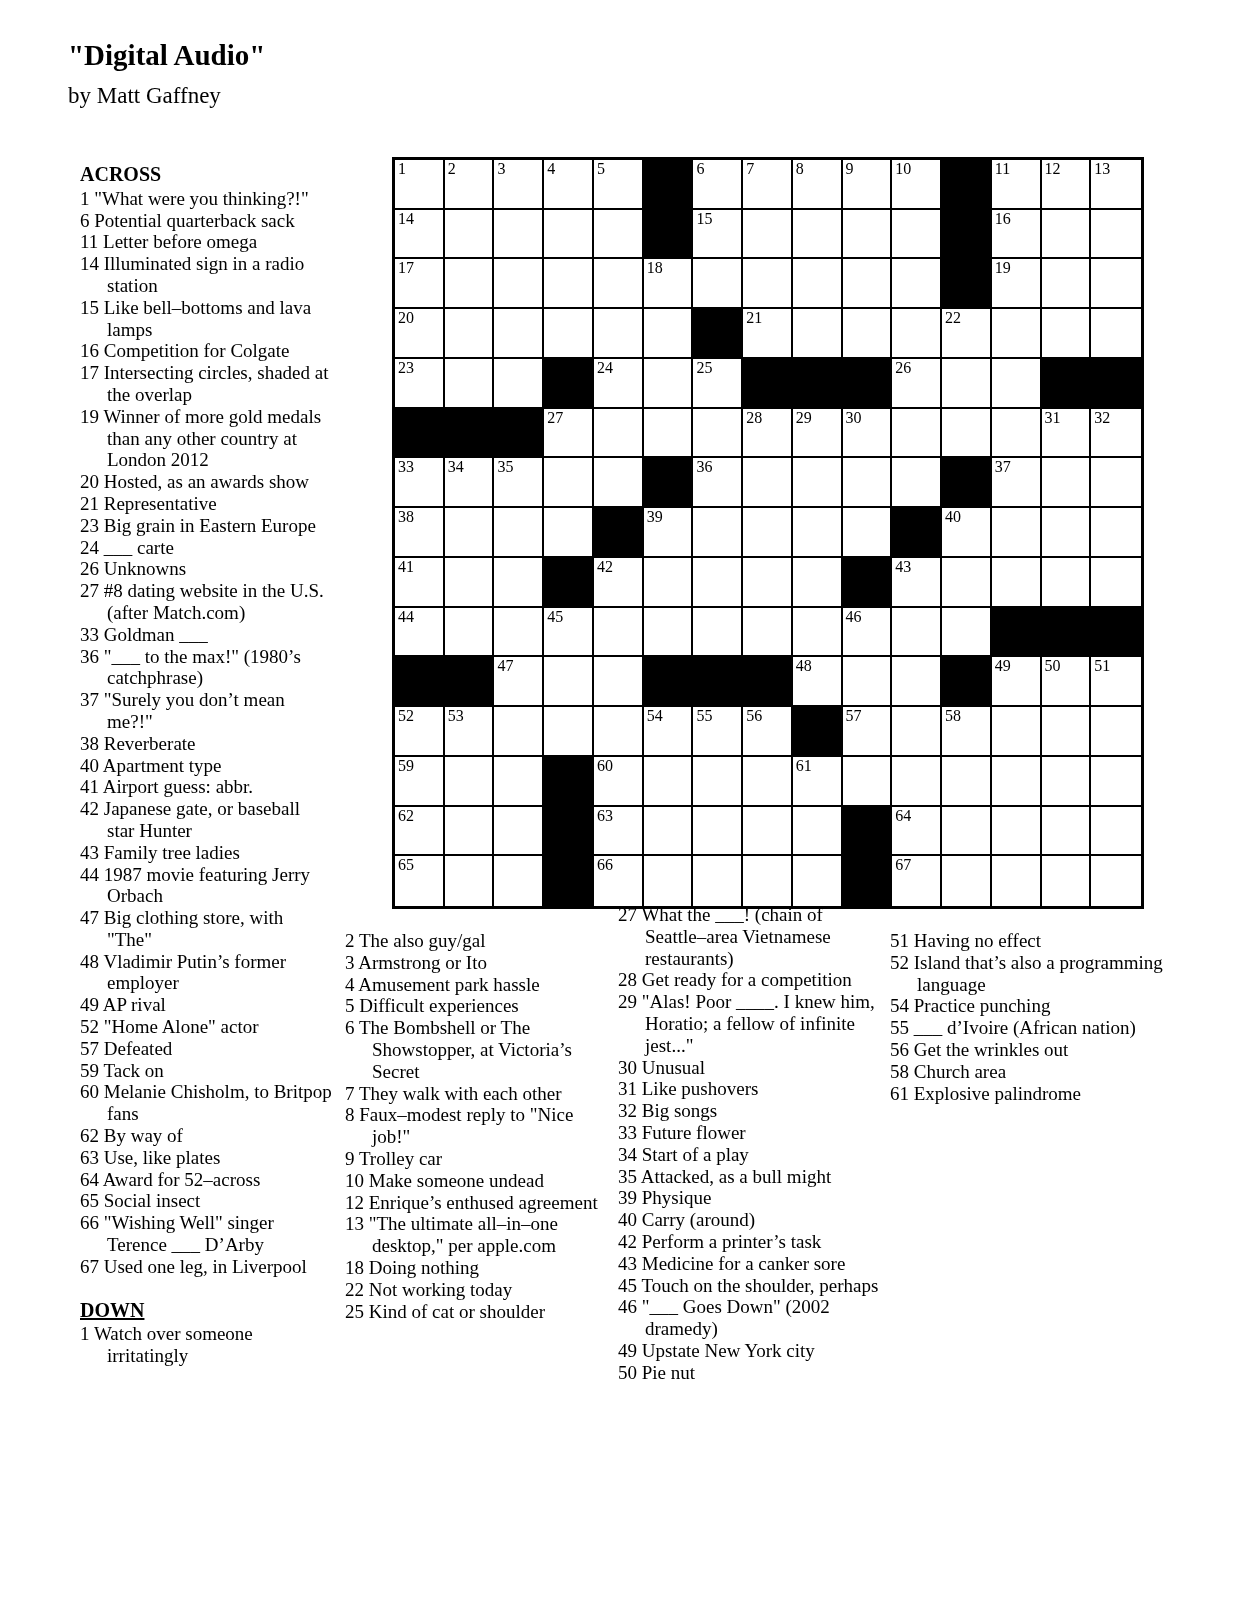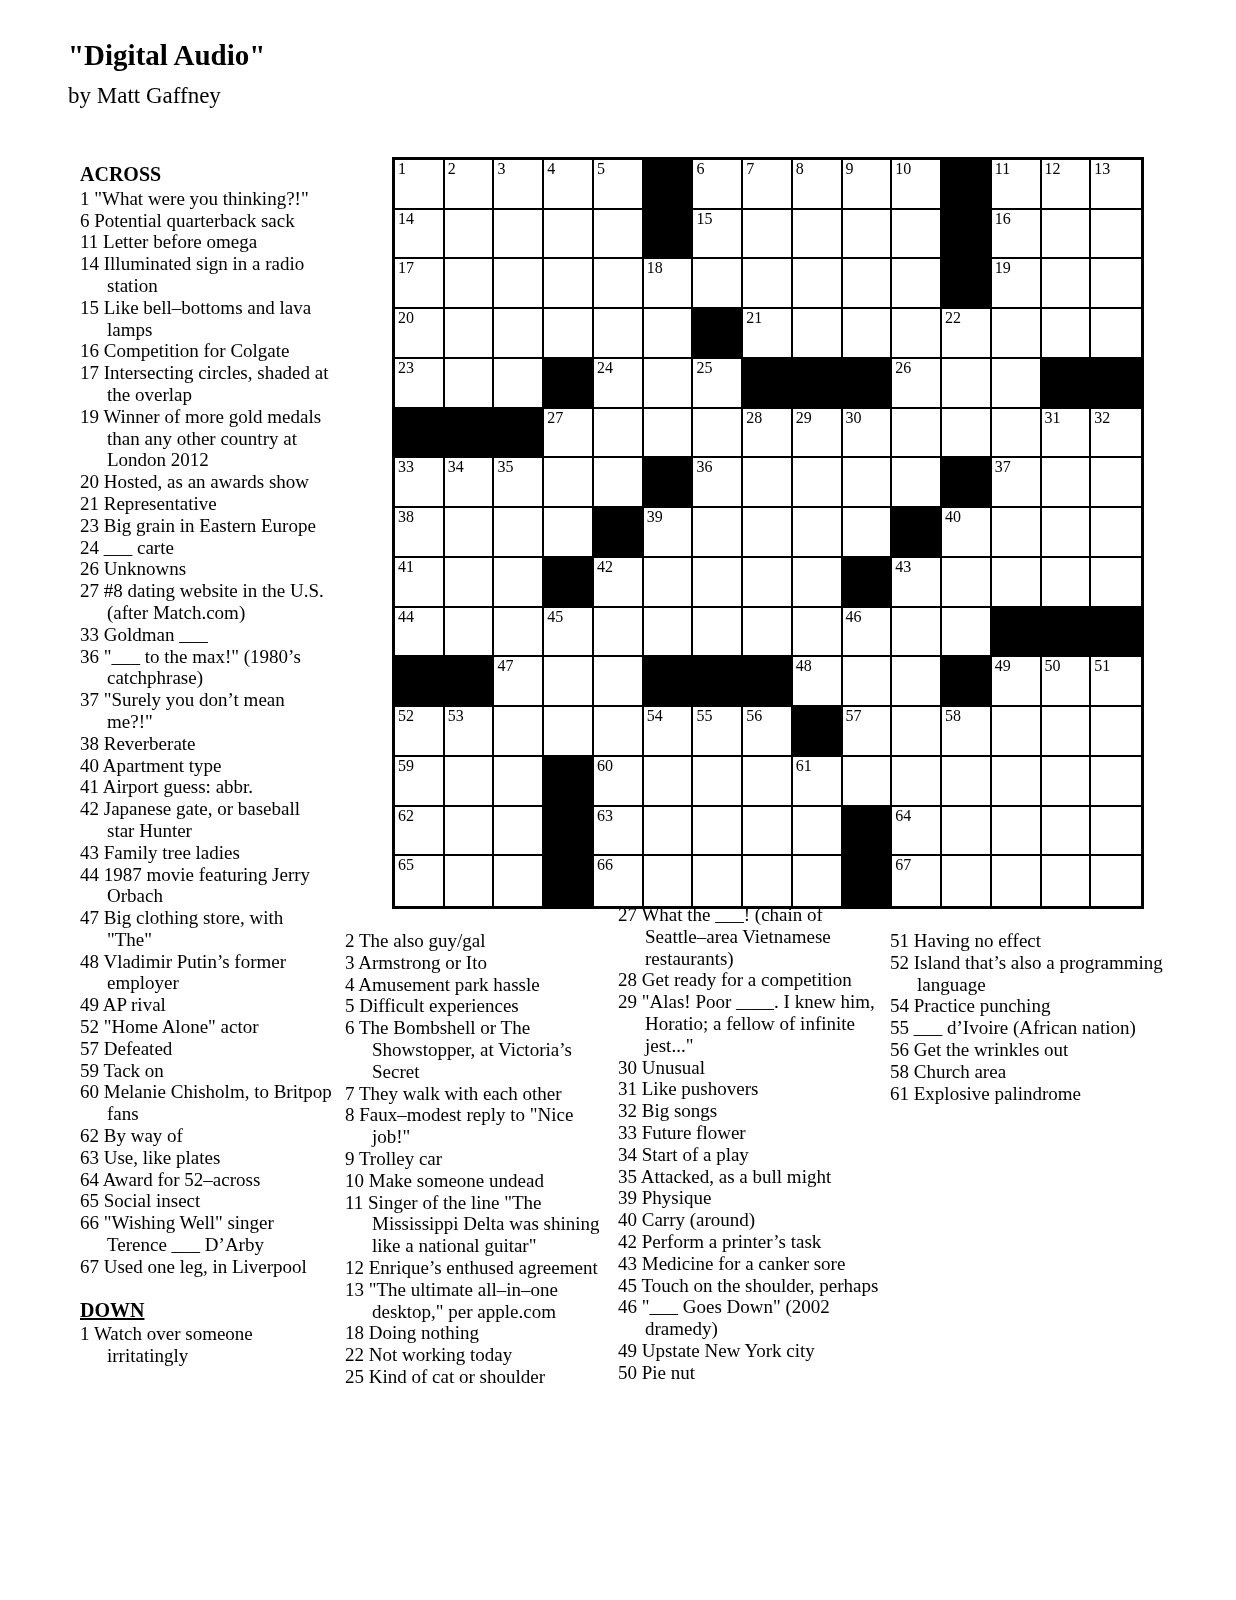--- a/index.html
+++ b/index.html
@@ -463,21 +463,20 @@
   <div>
       <div class="clue"><span>2</span> <span>The also guy/gal</span></div>
       <div class="clue"><span>3</span> <span>Armstrong or Ito</span></div>
       <div class="clue"><span>4</span> <span>Amusement park hassle</span></div>
       <div class="clue"><span>5</span> <span>Difficult experiences</span></div>
       <div class="clue"><span>6</span> <span>The Bombshell or The Showstopper, at Victoria’s Secret</span></div>
       <div class="clue"><span>7</span> <span>They walk with each other</span></div>
       <div class="clue"><span>8</span> <span>Faux–modest reply to "Nice job!"</span></div>
       <div class="clue"><span>9</span> <span>Trolley car</span></div>
       <div class="clue"><span>10</span> <span>Make someone undead</span></div>
-      <div class="clue"><span>11</span> <span>Singer of the line "The Mississippi Delta was shining like a national guitar"</span></div>
       <div class="clue"><span>12</span> <span>Enrique’s enthused agreement</span></div>
       <div class="clue"><span>13</span> <span>"The ultimate all–in–one desktop," per apple.com</span></div>
       <div class="clue"><span>18</span> <span>Doing nothing</span></div>
       <div class="clue"><span>22</span> <span>Not working today</span></div>
       <div class="clue"><span>25</span> <span>Kind of cat or shoulder</span></div>
     </div>
 </div>
 
 <div class="clue-col col-down-b">
   <div>

